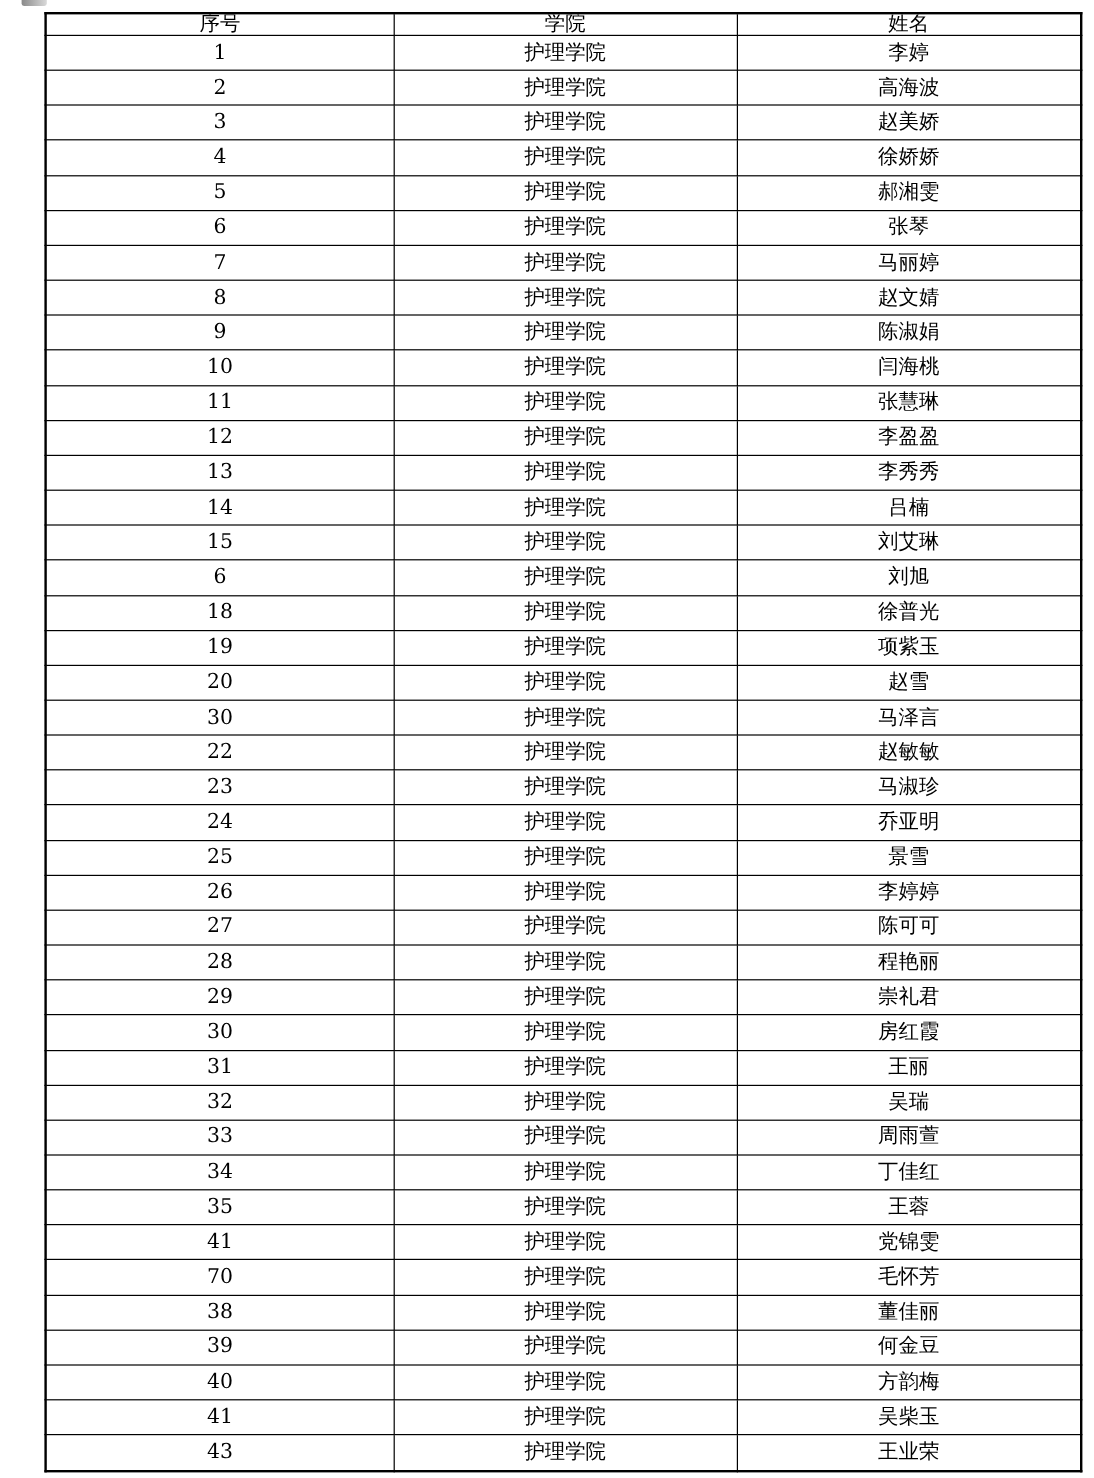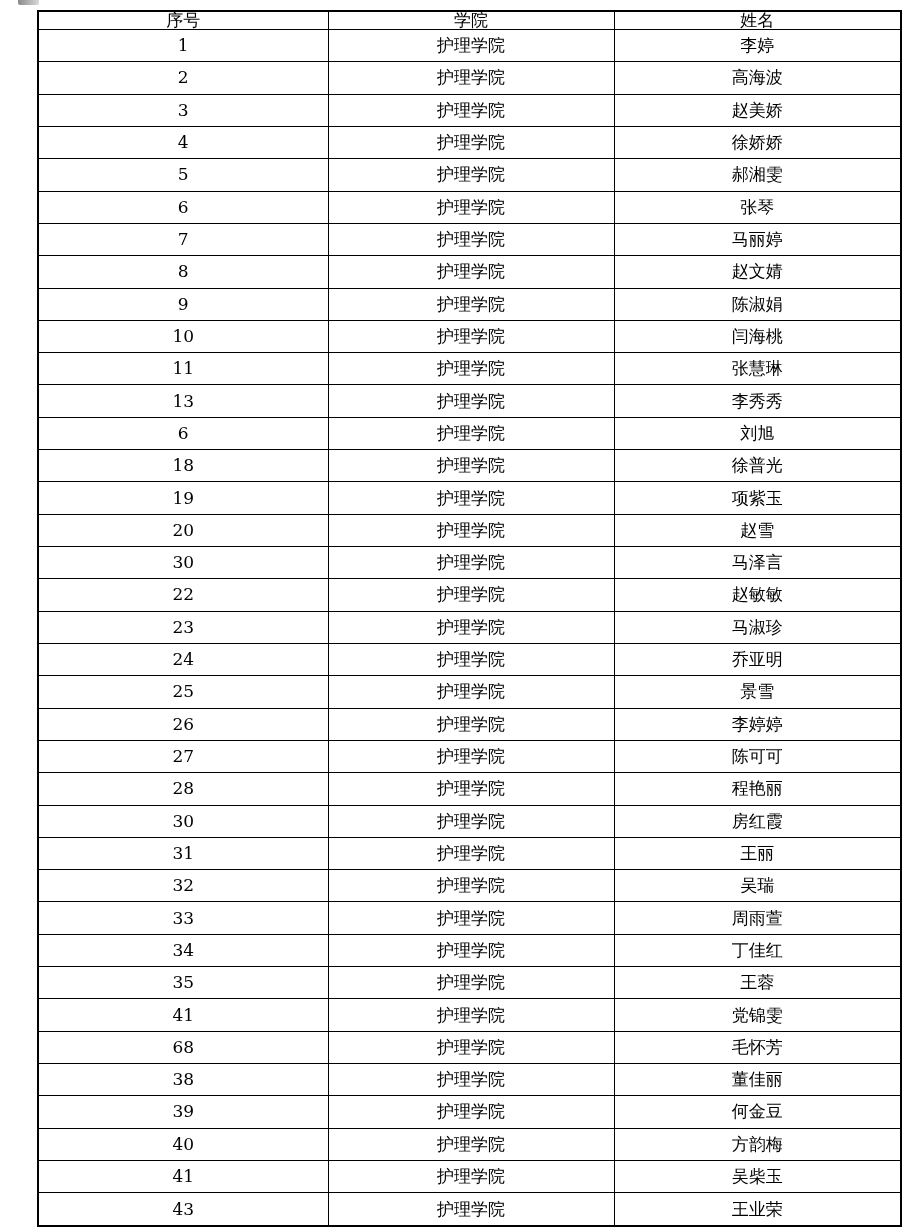--- a/index.html
+++ b/index.html
@@ -120,25 +120,40 @@
           <td>10</td>
           <td>护理学院</td>
           <td>闫海桃</td>
         </tr>
         <tr>
           <td>11</td>
           <td>护理学院</td>
           <td>张慧琳</td>
         </tr>
         <tr>
+          <td>12</td>
+          <td>护理学院</td>
+          <td>李盈盈</td>
+        </tr>
+        <tr>
           <td>13</td>
           <td>护理学院</td>
           <td>李秀秀</td>
         </tr>
         <tr>
+          <td>14</td>
+          <td>护理学院</td>
+          <td>吕楠</td>
+        </tr>
+        <tr>
+          <td>15</td>
+          <td>护理学院</td>
+          <td>刘艾琳</td>
+        </tr>
+        <tr>
           <td>6</td>
           <td>护理学院</td>
           <td>刘旭</td>
         </tr>
         <tr>
           <td>18</td>
           <td>护理学院</td>
           <td>徐普光</td>
         </tr>
         <tr>
@@ -185,20 +200,25 @@
           <td>27</td>
           <td>护理学院</td>
           <td>陈可可</td>
         </tr>
         <tr>
           <td>28</td>
           <td>护理学院</td>
           <td>程艳丽</td>
         </tr>
         <tr>
+          <td>29</td>
+          <td>护理学院</td>
+          <td>崇礼君</td>
+        </tr>
+        <tr>
           <td>30</td>
           <td>护理学院</td>
           <td>房红霞</td>
         </tr>
         <tr>
           <td>31</td>
           <td>护理学院</td>
           <td>王丽</td>
         </tr>
         <tr>
@@ -220,21 +240,21 @@
           <td>35</td>
           <td>护理学院</td>
           <td>王蓉</td>
         </tr>
         <tr>
           <td>41</td>
           <td>护理学院</td>
           <td>党锦雯</td>
         </tr>
         <tr>
-          <td>68</td>
+          <td>70</td>
           <td>护理学院</td>
           <td>毛怀芳</td>
         </tr>
         <tr>
           <td>38</td>
           <td>护理学院</td>
           <td>董佳丽</td>
         </tr>
         <tr>
           <td>39</td>

